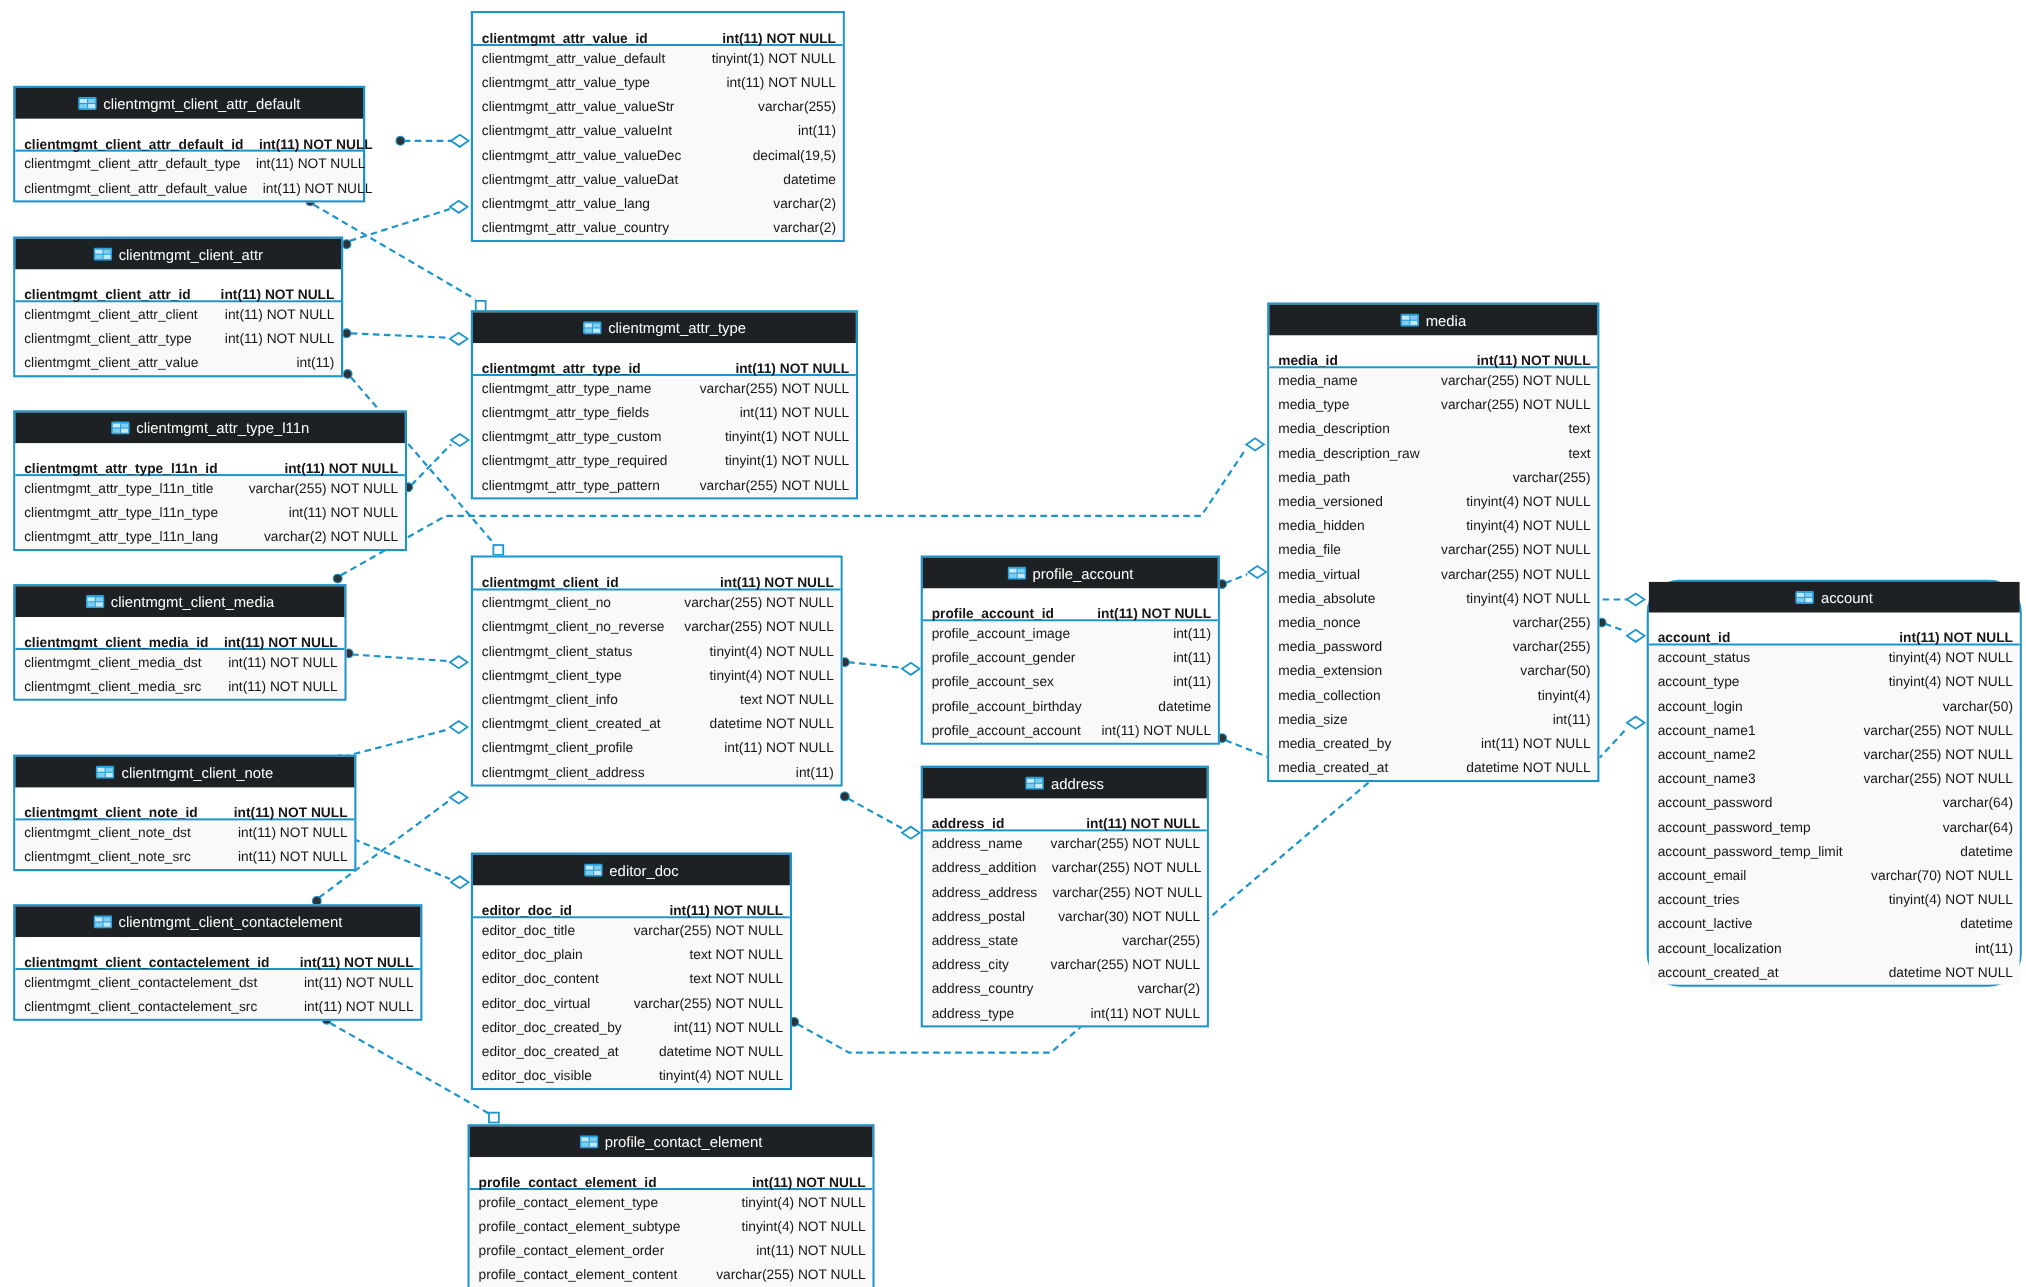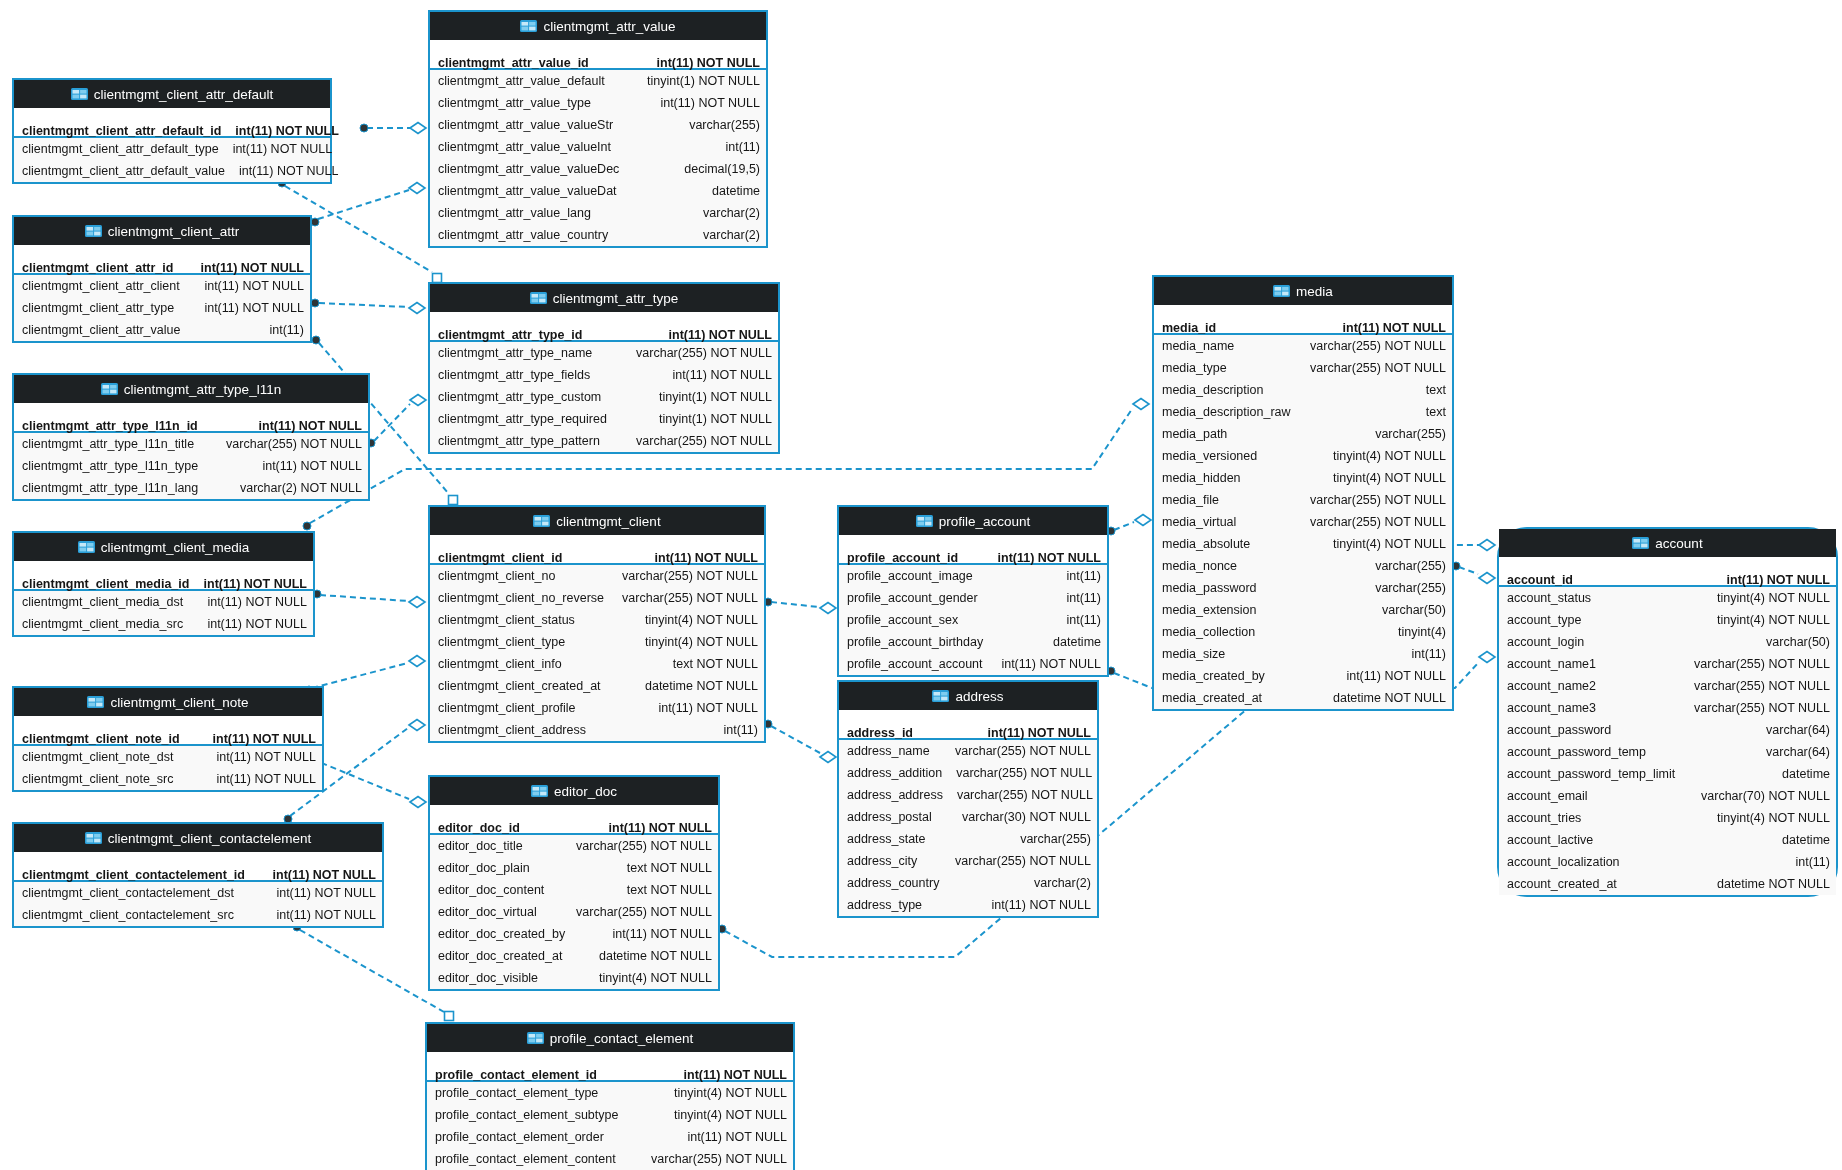--- a/index.html
+++ b/index.html
@@ -118,32 +118,20 @@
         <polygon points="1479,578 1487,572.5 1495,578 1487,583.5" class="rel-marker"></polygon>
       </g>
       <g>
         <path class="rel-line" d="M 725 931 L 772 957 L 955 957 L 1440 545 L 1479 545"></path>
         <circle class="rel-dot" cx="722" cy="929" r="4"></circle>
         <polygon points="1479,545 1487,539.5 1495,545 1487,550.5" class="rel-marker"></polygon>
       </g>
     </svg>
   <div id="tables-layer">
       <div class="table-figure" style="left: 428px; top: 10px; width: 340px;">
-        <div class="tbl-header">
-          <span class="tbl-icon">
-            <svg width="17" height="12" viewBox="0 0 17 12">
-              <rect x="0" y="0" width="17" height="12" rx="1.5" fill="#2a9fd8"></rect>
-              <rect x="1.5" y="2" width="6.6" height="3.6" fill="#c4e8f8"></rect>
-              <rect x="9.1" y="2" width="6.4" height="3.6" fill="#7fcdef"></rect>
-              <rect x="1.5" y="6.6" width="6.6" height="3.8" fill="#7fcdef"></rect>
-              <rect x="9.1" y="6.6" width="6.4" height="3.8" fill="#c4e8f8"></rect>
-            </svg>
-          </span>
-          <span class="tbl-title">clientmgmt_attr_value</span>
-        </div>
         <div class="tbl-row pk">
           <span class="c-name">clientmgmt_attr_value_id</span>
           <span class="c-type">int(11) NOT NULL</span>
         </div>
         <div class="tbl-body">
           <div class="tbl-row">
             <span class="c-name">clientmgmt_attr_value_default</span>
             <span class="c-type">tinyint(1) NOT NULL</span>
           </div>
           <div class="tbl-row">
@@ -386,32 +374,20 @@
             <span class="c-name">clientmgmt_attr_type_required</span>
             <span class="c-type">tinyint(1) NOT NULL</span>
           </div>
           <div class="tbl-row">
             <span class="c-name">clientmgmt_attr_type_pattern</span>
             <span class="c-type">varchar(255) NOT NULL</span>
           </div>
         </div>
       </div>
       <div class="table-figure" style="left: 428px; top: 505px; width: 338px;">
-        <div class="tbl-header">
-          <span class="tbl-icon">
-            <svg width="17" height="12" viewBox="0 0 17 12">
-              <rect x="0" y="0" width="17" height="12" rx="1.5" fill="#2a9fd8"></rect>
-              <rect x="1.5" y="2" width="6.6" height="3.6" fill="#c4e8f8"></rect>
-              <rect x="9.1" y="2" width="6.4" height="3.6" fill="#7fcdef"></rect>
-              <rect x="1.5" y="6.6" width="6.6" height="3.8" fill="#7fcdef"></rect>
-              <rect x="9.1" y="6.6" width="6.4" height="3.8" fill="#c4e8f8"></rect>
-            </svg>
-          </span>
-          <span class="tbl-title">clientmgmt_client</span>
-        </div>
         <div class="tbl-row pk">
           <span class="c-name">clientmgmt_client_id</span>
           <span class="c-type">int(11) NOT NULL</span>
         </div>
         <div class="tbl-body">
           <div class="tbl-row">
             <span class="c-name">clientmgmt_client_no</span>
             <span class="c-type">varchar(255) NOT NULL</span>
           </div>
           <div class="tbl-row">
@@ -561,21 +537,21 @@
           <div class="tbl-row">
             <span class="c-name">profile_account_birthday</span>
             <span class="c-type">datetime</span>
           </div>
           <div class="tbl-row">
             <span class="c-name">profile_account_account</span>
             <span class="c-type">int(11) NOT NULL</span>
           </div>
         </div>
       </div>
-      <div class="table-figure" style="left: 837px; top: 680px; width: 262px;">
+      <div class="table-figure" style="left: 837px; top: 696px; width: 262px;">
         <div class="tbl-header">
           <span class="tbl-icon">
             <svg width="17" height="12" viewBox="0 0 17 12">
               <rect x="0" y="0" width="17" height="12" rx="1.5" fill="#2a9fd8"></rect>
               <rect x="1.5" y="2" width="6.6" height="3.6" fill="#c4e8f8"></rect>
               <rect x="9.1" y="2" width="6.4" height="3.6" fill="#7fcdef"></rect>
               <rect x="1.5" y="6.6" width="6.6" height="3.8" fill="#7fcdef"></rect>
               <rect x="9.1" y="6.6" width="6.4" height="3.8" fill="#c4e8f8"></rect>
             </svg>
           </span>

